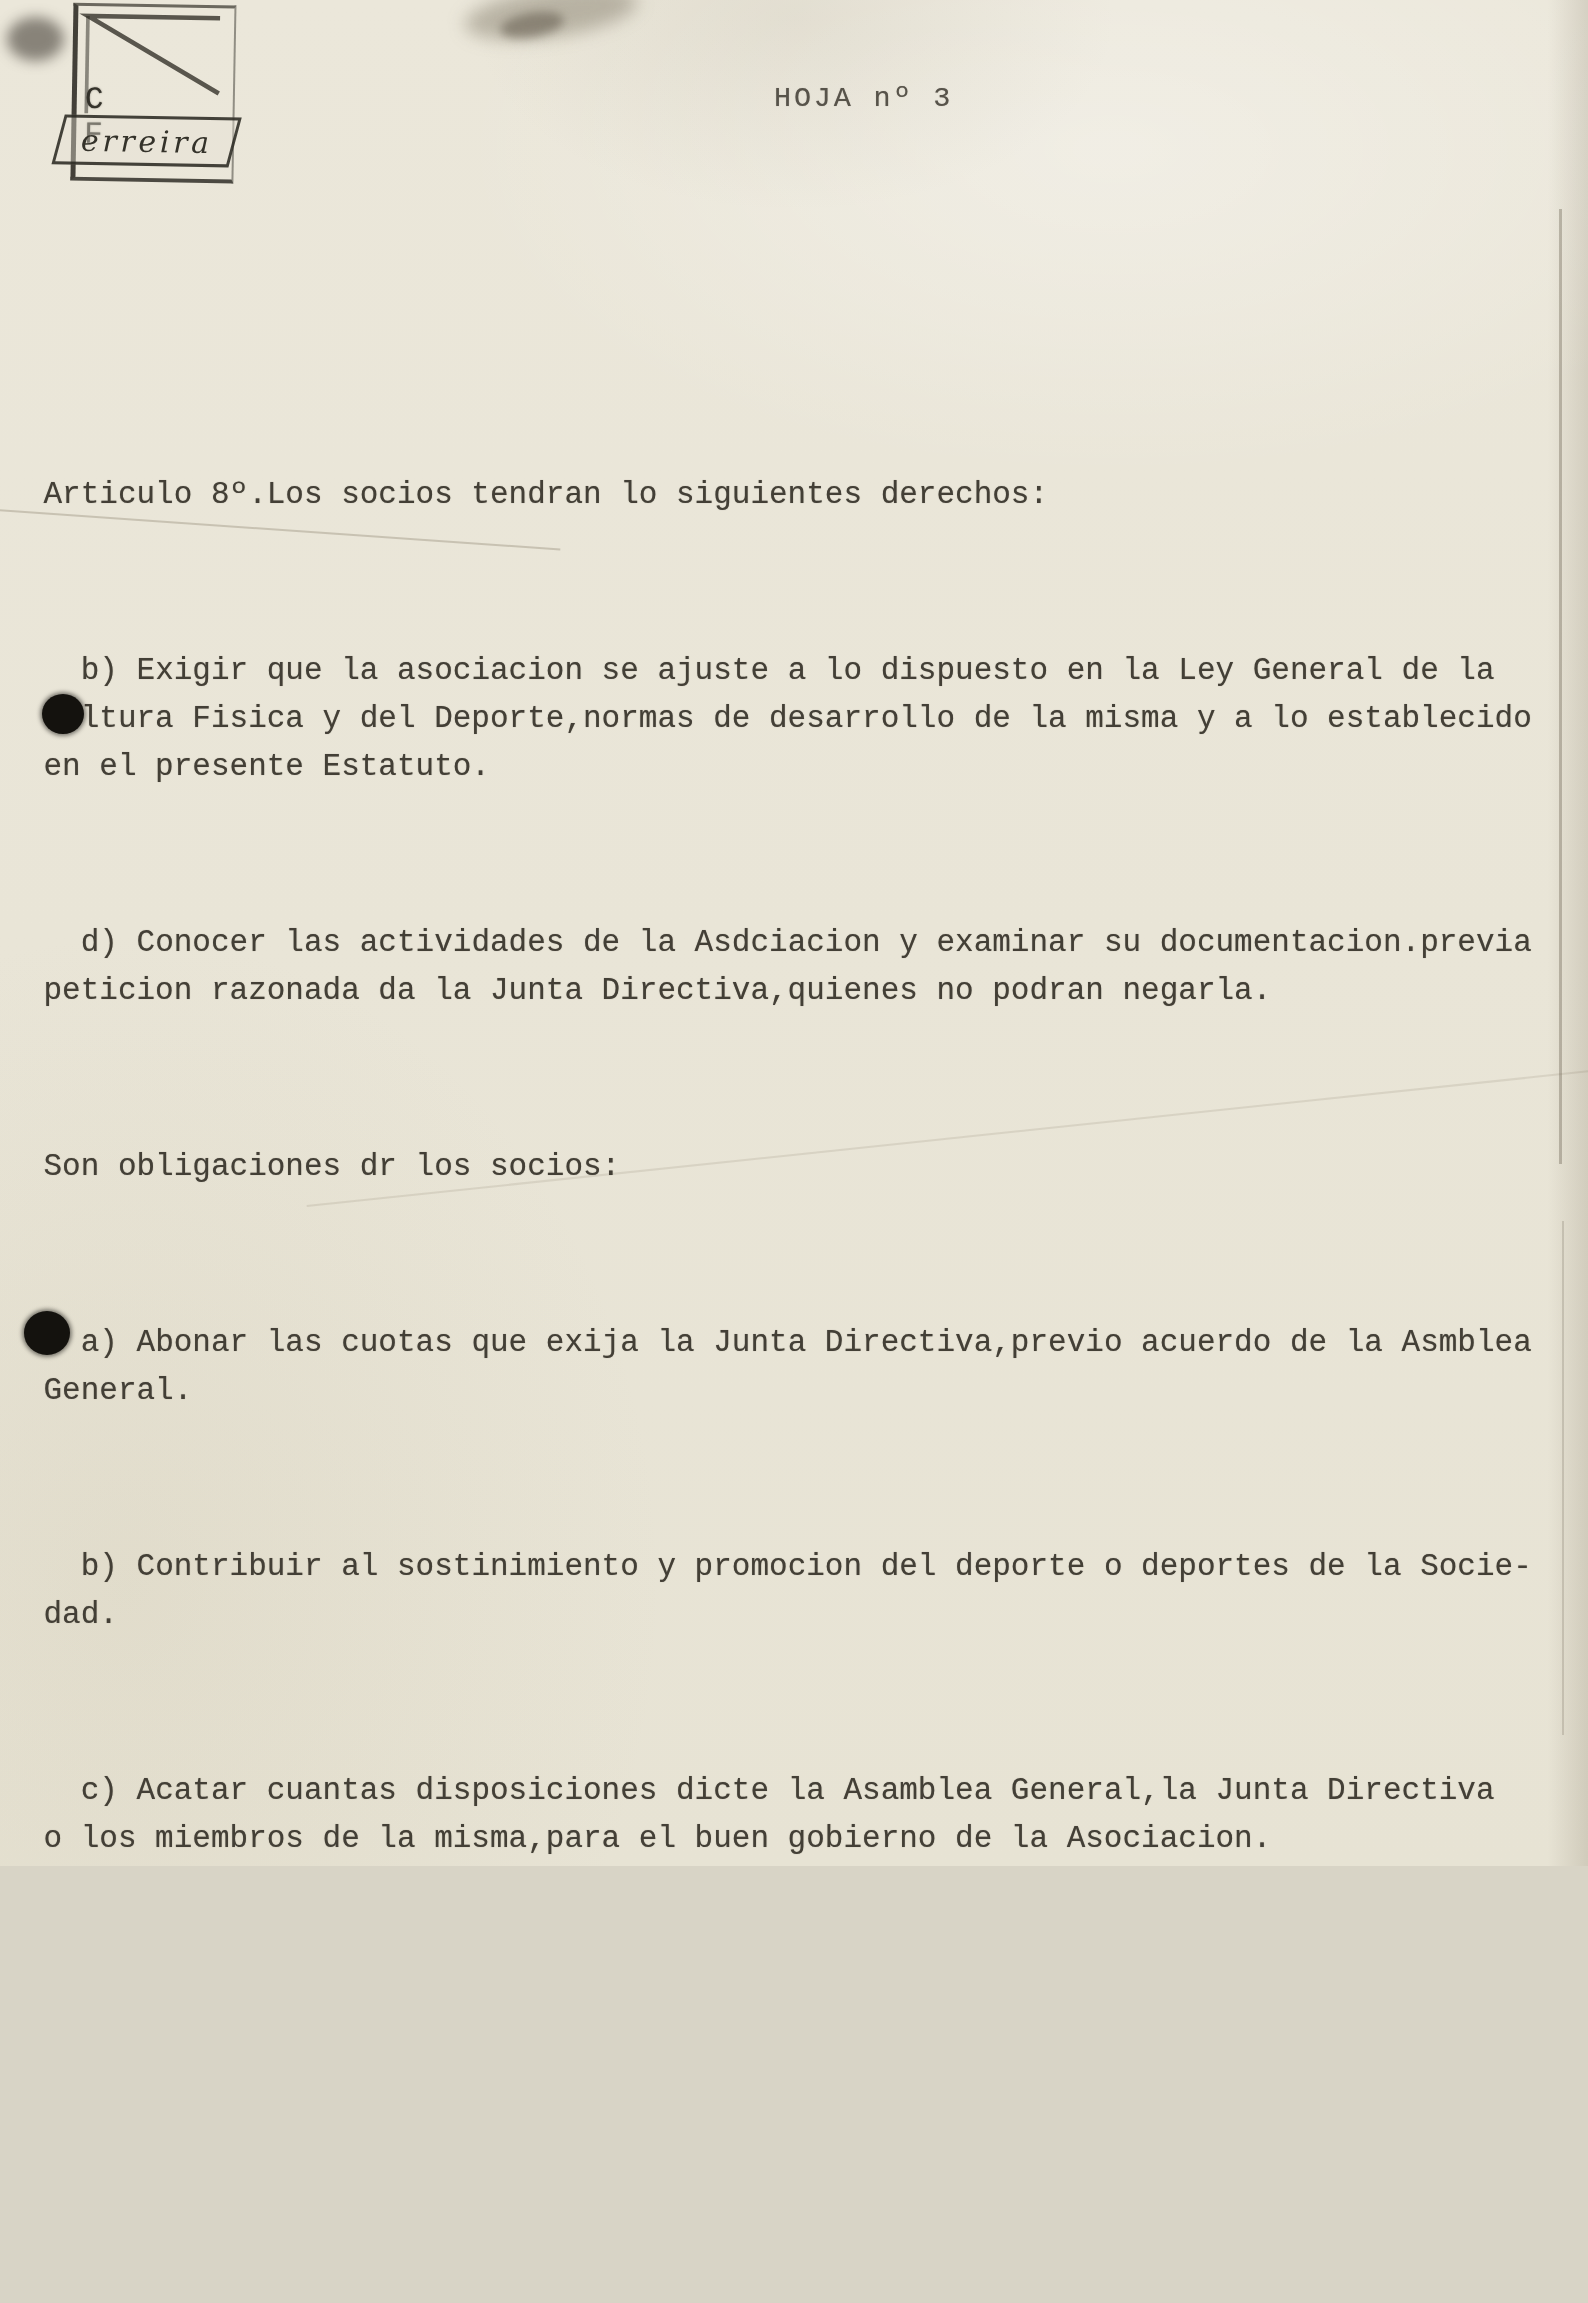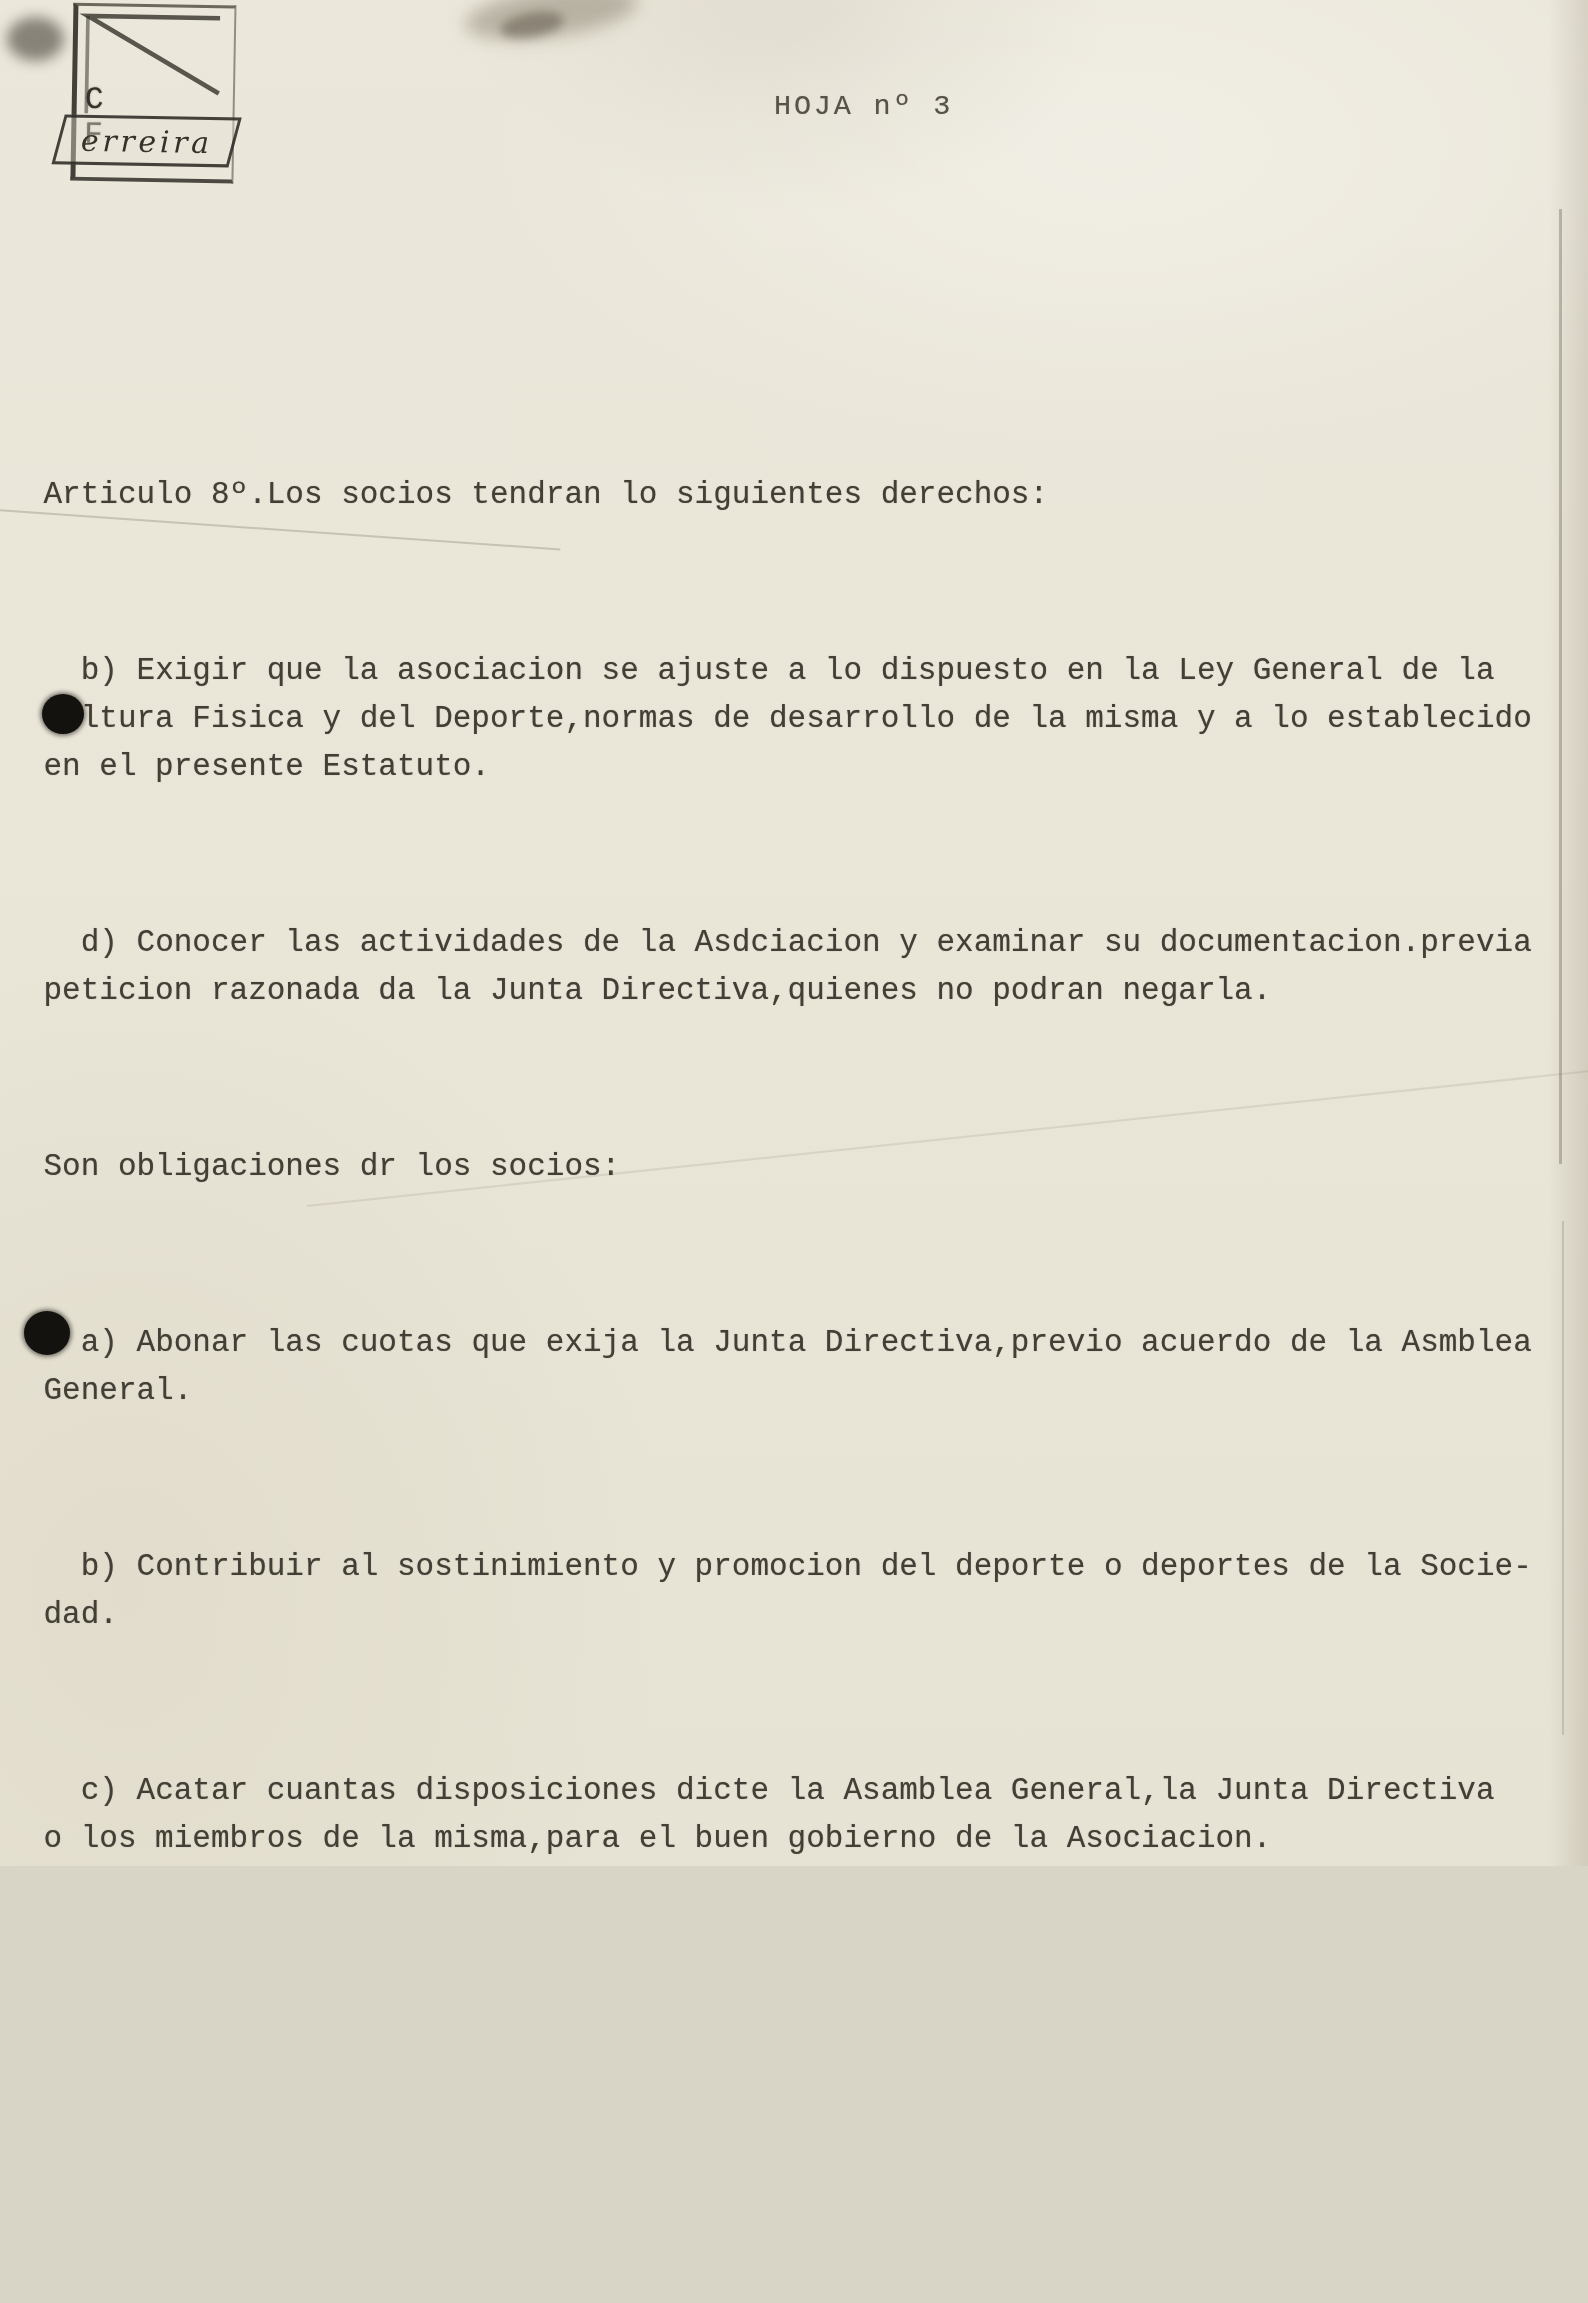--- a/index.html
+++ b/index.html
@@ -25,21 +25,21 @@
   }
   .line{margin:16px;}
   .ink-blot{
     position:absolute;background:#14120e;border-radius:50%;
     box-shadow:0 0 4.6px 1.8px rgba(20,18,14,0.55);
     z-index:3;
   }
   .blot-1{left:14.7px;top:479px;width:42px;height:40px;}
   .blot-2{left:-3.7px;top:1096px;width:46px;height:44px;}
   .hoja{
-    position:absolute;left:774px;top:90px;
+    position:absolute;left:774px;top:82px;
     font-size:28.5px;letter-spacing:2.8px;color:#57534a;
     text-shadow:0 0 0.9px rgba(70,65,55,0.4);
   }
   
   .stamp{position:absolute;left:72px;top:3.7px;width:156px;height:171px;transform:rotate(1deg);}
   .stamp-frame{
     position:absolute;left:0;top:0;width:100%;height:100%;
     border-left:5.5px solid rgba(38,36,29,0.85);
     border-top:3.7px solid rgba(38,36,29,0.65);
     border-bottom:4.6px solid rgba(38,36,29,0.8);

